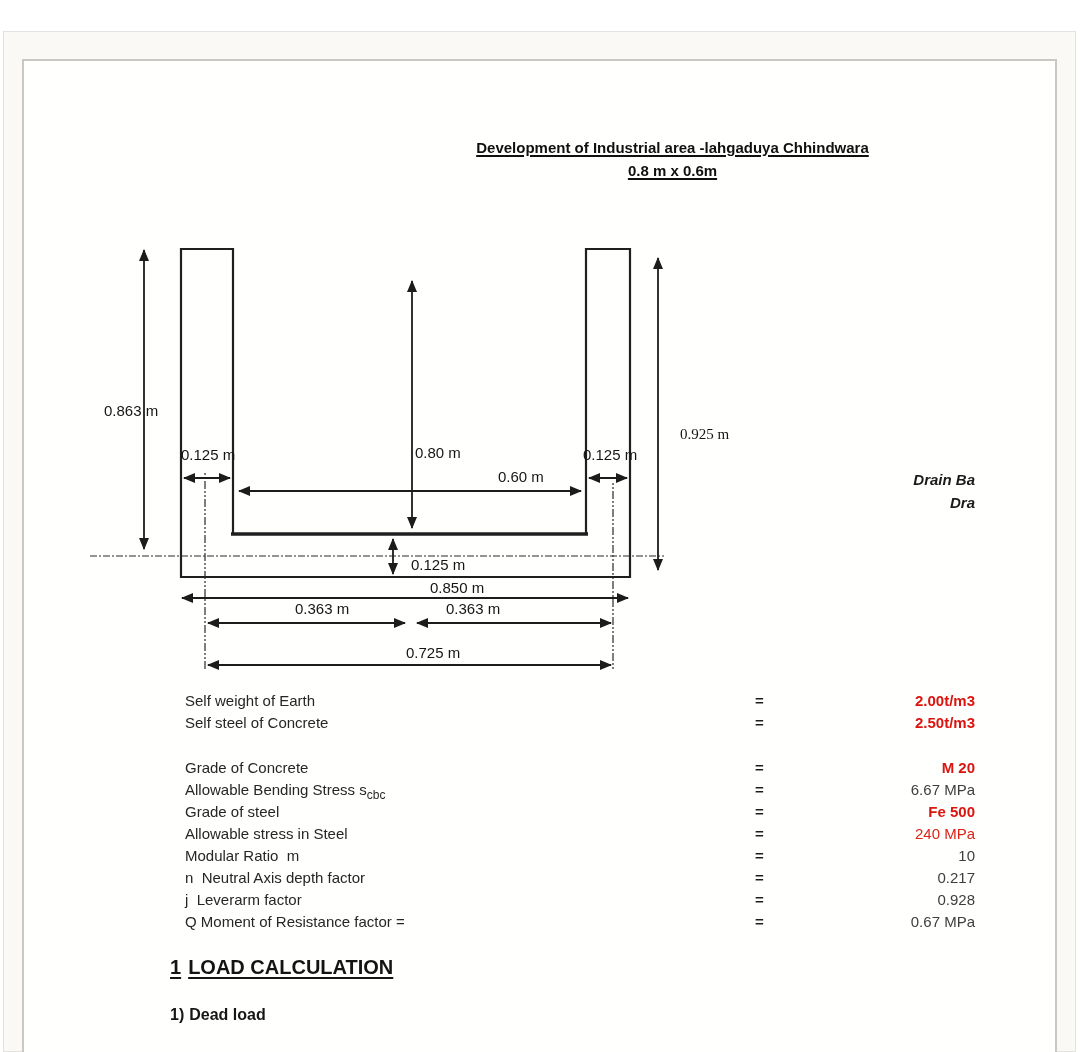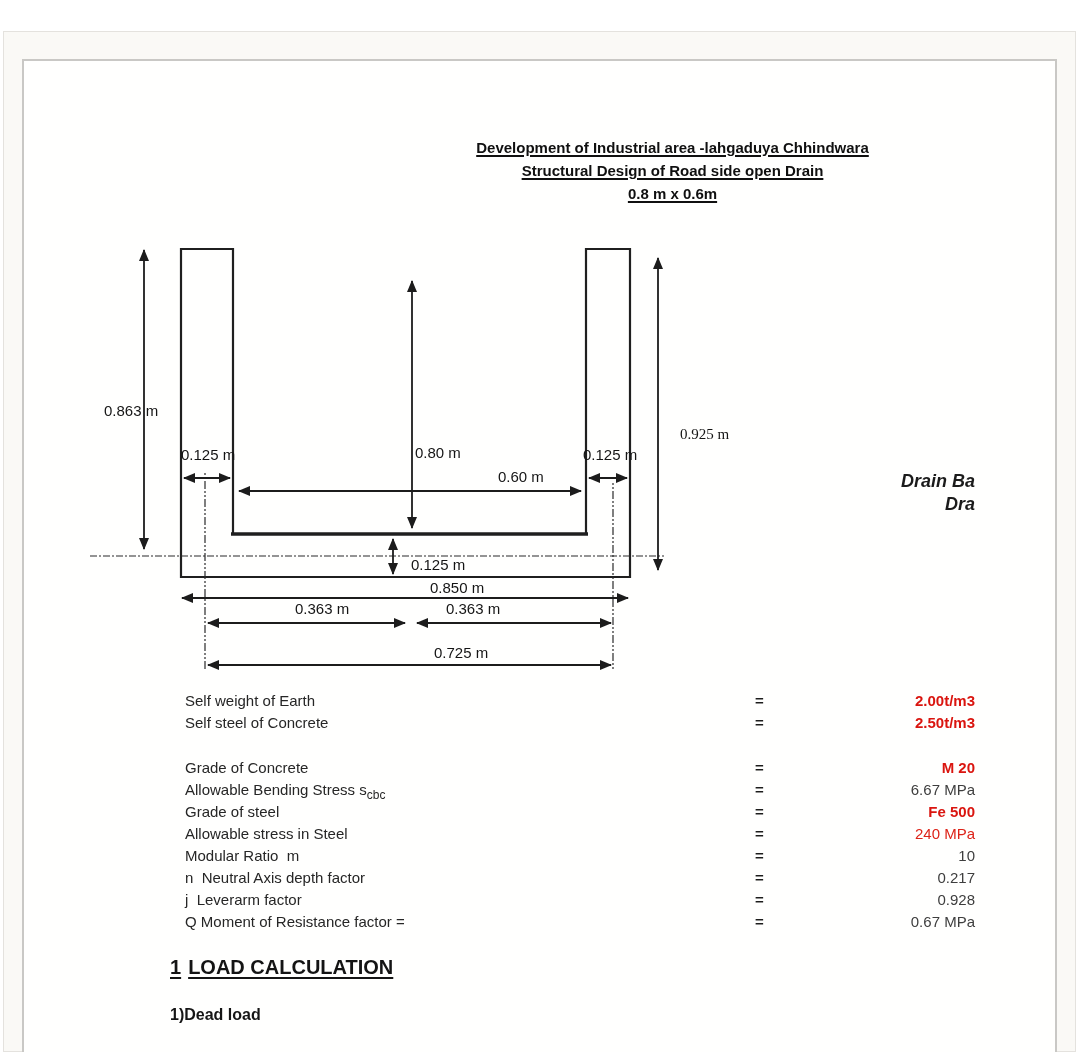--- a/index.html
+++ b/index.html
@@ -22,21 +22,21 @@
     position:absolute;left:340px;top:136px;width:665px;
     text-align:center;font-weight:bold;font-size:15px;line-height:23px;color:#101010;
   }
   .title-block div{text-decoration:underline;text-decoration-thickness:1.5px;text-underline-offset:2px;}
   svg.diagram{position:absolute;left:0;top:0;pointer-events:none;}
   .dim{
     position:absolute;font-size:15px;color:#151515;white-space:nowrap;line-height:16px;
   }
   .side-note{
     position:absolute;right:105px;text-align:right;
-    font-size:18px;font-weight:bold;font-style:italic;color:#1b1b1b;white-space:nowrap;
+    font-size:15px;font-weight:bold;font-style:italic;color:#1b1b1b;white-space:nowrap;
   }
   .params{
     position:absolute;left:185px;top:692px;width:790px;font-size:15px;color:#202020;
   }
   .prow{position:relative;height:22px;}
   .prow.gap-before{margin-top:23px;text-align:center;}
   .plabel{position:absolute;left:0;top:0;white-space:pre;color:#262626;}
   .plabel .subsc{font-size:12px;vertical-align:-4px;letter-spacing:0;}
   .peq{position:absolute;left:570px;top:0;font-weight:bold;color:#1c1c1c;}
   .pval{position:absolute;right:0;top:0;white-space:pre;}
@@ -47,33 +47,32 @@
     position:absolute;left:170px;top:956px;
     font-size:20px;font-weight:bold;color:#141414;
     text-decoration:underline;text-decoration-thickness:1.5px;text-underline-offset:3px;
     white-space:nowrap;
   }
   .h-loadcalc .sp{margin-left:7px;}
   .h-deadload{
     position:absolute;left:170px;top:1006px;
     font-size:16px;font-weight:bold;color:#161616;white-space:nowrap;
   }
-  .h-deadload .sp{text-align:right;}
+  .h-deadload .sp{margin-left:5px;text-align:right;}
 </style>
 </head>
 <body>
 
 <div class="card"></div>
 <div class="page"></div>
 
 <div class="stage">
 
   <div class="title-block">
     <div>Development of Industrial area -lahgaduya Chhindwara</div>
-    <div>Structural Design of Road side open Drain</div>
     <div>0.8 m x 0.6m</div>
   </div>
 
   <svg class="diagram" width="1080" height="1052" viewBox="0 0 1080 1052">
     <defs>
       <marker id="ae" markerWidth="13" markerHeight="10" refX="11" refY="5" orient="auto" markerUnits="userSpaceOnUse">
         <path d="M0,0 L12,5 L0,10 z" fill="#1c1c1c"></path>
       </marker>
       <marker id="as" markerWidth="13" markerHeight="10" refX="1" refY="5" orient="auto" markerUnits="userSpaceOnUse">
         <path d="M12,0 L0,5 L12,10 z" fill="#1c1c1c"></path>
@@ -109,21 +108,21 @@
   <div class="dim" style="left:104px;top:403px;">0.863 m</div>
   <div class="dim" style="left:181px;top:447px;">0.125 m</div>
   <div class="dim" style="left:415px;top:426px;margin-top:19px;">0.80 m</div>
   <div class="dim" style="left:498px;top:469px;">0.60 m</div>
   <div class="dim" style="left:583px;top:447px;">0.125 m</div>
   <div class="dim" style="left:680px;top:426px;font-family:Liberation Serif, serif;">0.925 m</div>
   <div class="dim" style="left:411px;top:557px;">0.125 m</div>
   <div class="dim" style="left:430px;top:580px;">0.850 m</div>
   <div class="dim" style="left:295px;top:601px;">0.363 m</div>
   <div class="dim" style="left:446px;top:601px;">0.363 m</div>
-  <div class="dim" style="left:434px;top:645px;">0.725 m</div>
+  <div class="dim" style="left:406px;top:645px;">0.725 m</div>
 
   <div class="side-note" style="top:471px;">Drain Ba</div>
   <div class="side-note" style="top:494px;">Dra</div>
 
   <div class="params">
     <div class="prow">
       <span class="plabel">Self weight of Earth</span>
       <span class="peq">=</span>
       <span class="pval red-bold">2.00t/m3</span>
     </div>

